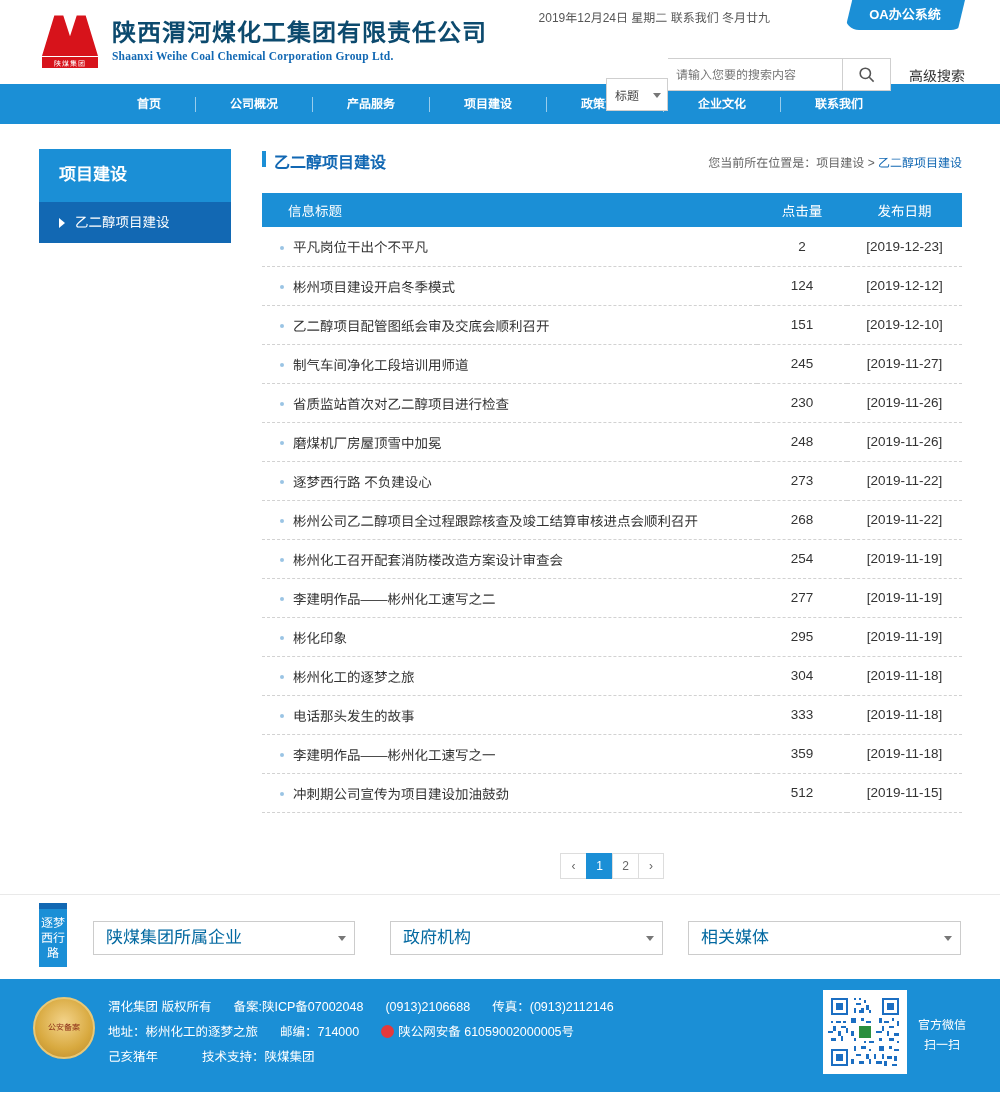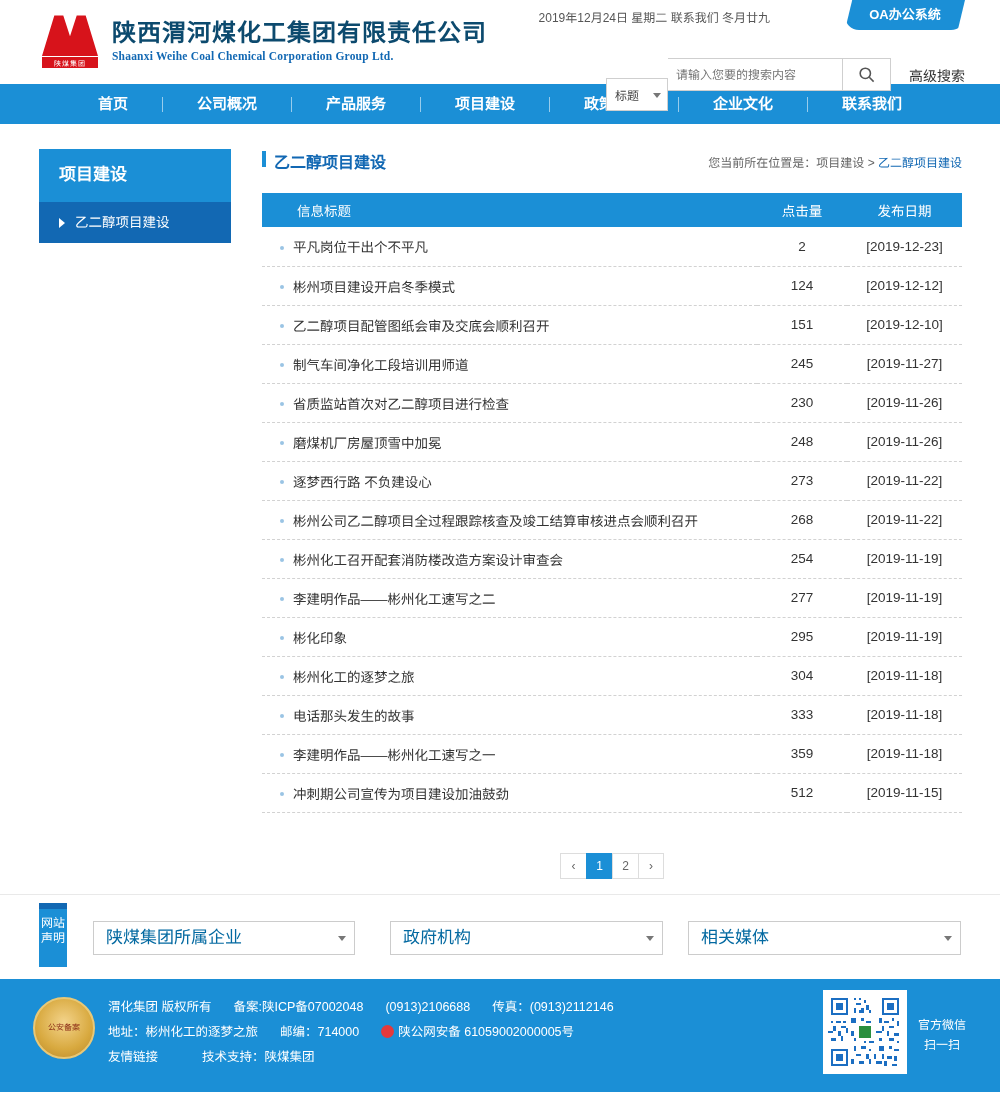--- a/index.html
+++ b/index.html
@@ -152,21 +152,21 @@
   
   .nav {
     height: 40px;
     background: #1b8fd6;
     display: flex;
     align-items: center;
     justify-content: center;
   }
   .nav-item {
     color: #ffffff;
-    font-size: 15px;
+    font-size: 12px;
     font-weight: bold;
     padding: 0 34px;
     line-height: 40px;
     white-space: nowrap;
   }
   .nav-sep {
     width: 1px;
     height: 15px;
     background: rgba(255,255,255,0.55);
   }
@@ -252,21 +252,21 @@
     margin-top: 8px;
   }
   table.list thead th {
     background: #1b8fd6;
     color: #fff;
     font-size: 13.5px;
     font-weight: normal;
     height: 34px;
     text-align: center;
   }
-  table.list thead th.th-title { text-align: left; padding-left: 35px; }
+  table.list thead th.th-title { text-align: left; padding-left: 26px; }
   table.list tbody td {
     height: 39px;
     border-bottom: 1px dashed #d2d2d2;
     font-size: 13.5px;
     color: #333;
     vertical-align: middle;
   }
   table.list tbody td.c-title {
     padding-left: 18px;
     position: relative;
@@ -584,21 +584,21 @@
       <div class="pg active">1</div>
       <div class="pg">2</div>
       <div class="pg">›</div>
     </div>
 
   </div>
 </div>
 
 <div class="links-bar">
   <div class="links-tag">
-    <span>网站声明</span>
+    <span>逐梦西行路</span>
   </div>
   <div class="link-select" id="ls0">
     <span>陕煤集团所属企业</span>
     <span class="caret"></span>
   </div>
   <div class="link-select" id="ls1">
     <span>政府机构</span>
     <span class="caret"></span>
   </div>
   <div class="link-select" id="ls2">
@@ -613,21 +613,21 @@
   </div>
 
   <div class="foot-lines">
     <div class="row">
       <span>渭化集团 版权所有</span><span class="gap"></span><span>备案:陕ICP备07002048</span><span class="gap"></span><span>(0913)2106688</span><span class="gap"></span><span>传真：(0913)2112146</span>
     </div>
     <div class="row">
       <span>地址：彬州化工的逐梦之旅</span><span class="gap"></span><span>邮编：714000</span><span class="gap"></span><span class="badge-ico"></span><span>陕公网安备 61059002000005号</span>
     </div>
     <div class="row">
-      <span>友情链接</span><span class="gap"></span><span class="gap"></span><span>技术支持：陕煤集团</span>
+      <span>己亥猪年</span><span class="gap"></span><span class="gap"></span><span>技术支持：陕煤集团</span>
     </div>
   </div>
 
   <div class="qr-box">
     <svg class="qr-img" viewBox="0 0 29 29" shape-rendering="crispEdges">
       <rect width="29" height="29" fill="#fff"></rect>
       <g fill="#1b6ec2">
         <rect x="1" y="1" width="7" height="7"></rect>
           <rect x="2" y="2" width="5" height="5" fill="#fff"></rect>
           <rect x="3" y="3" width="3" height="3"></rect>

